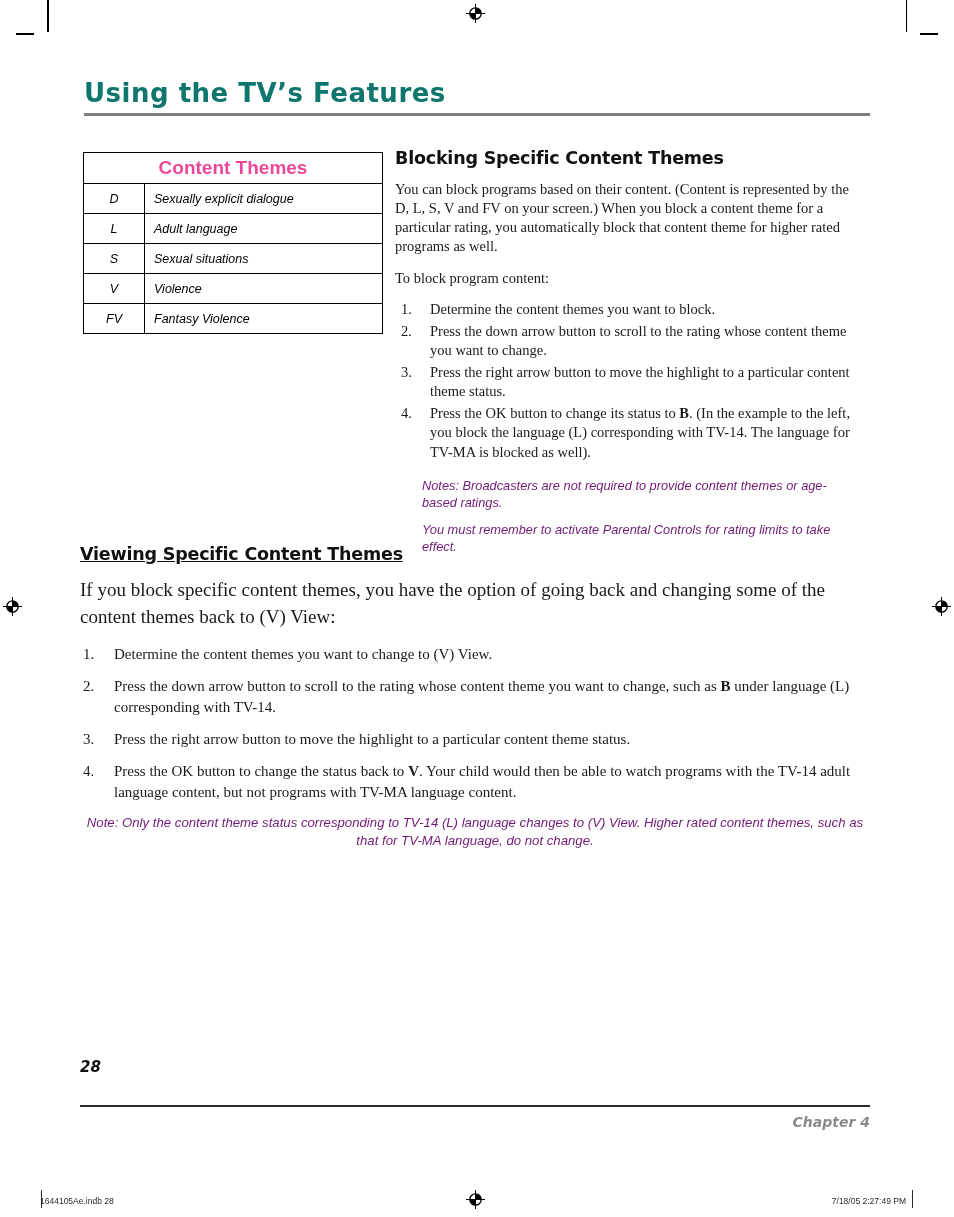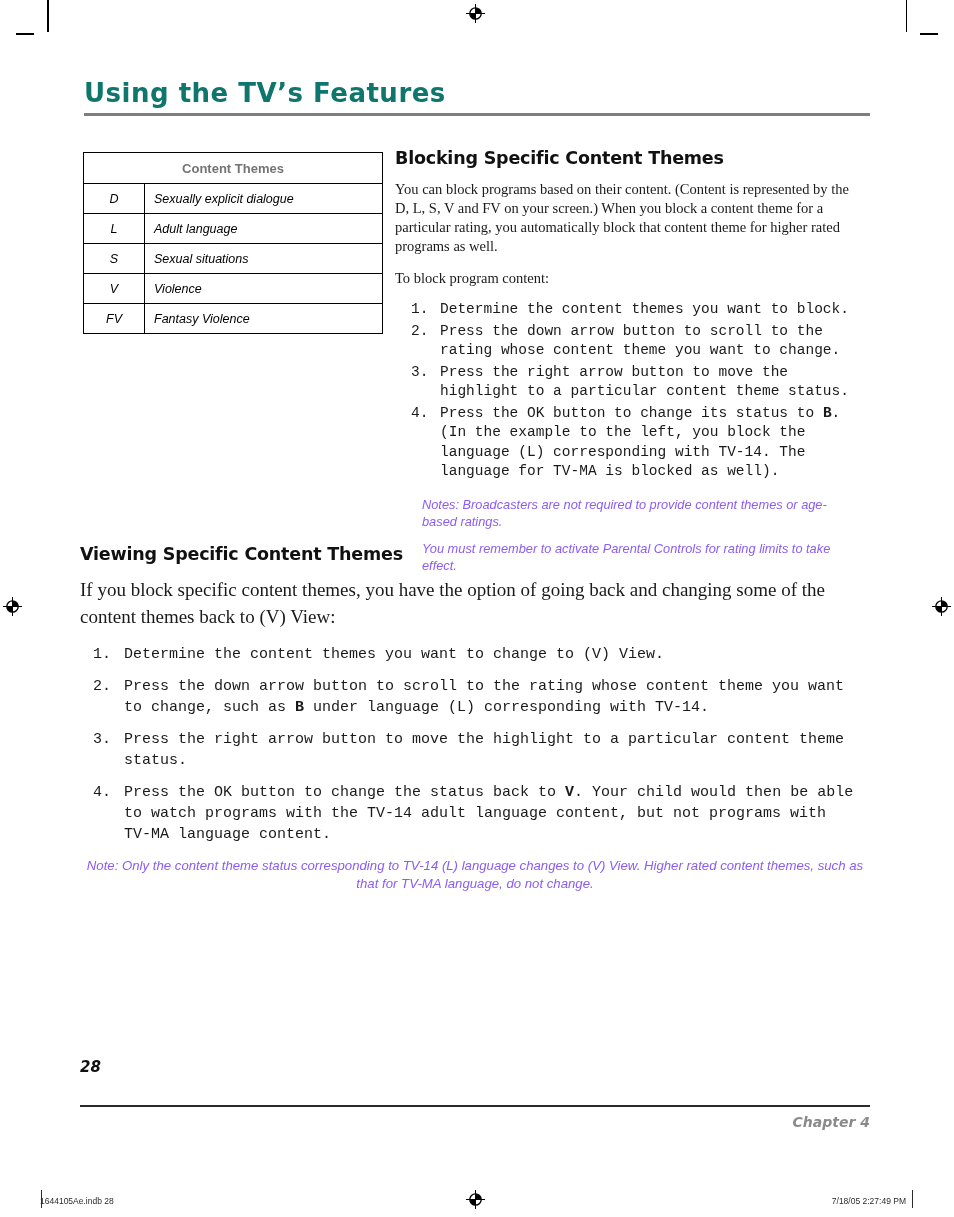--- a/index.html
+++ b/index.html
@@ -56,23 +56,23 @@
   }
   .themes-table td, .themes-table th {
     border: 1px solid #000;
     padding: 0;
     vertical-align: middle;
   }
   .themes-table th {
     height: 30px;
     font-family: "Liberation Sans", sans-serif;
     font-weight: bold;
-    font-size: 13px;
+    font-size: 19px;
     text-align: center;
-    color: #737373;
+    color: #ec4899;
   }
   .themes-table td.abbr {
     width: 60px;
     height: 29px;
     text-align: center;
     font-family: "Liberation Sans", sans-serif;
     font-style: italic;
     font-size: 12.5px;
     color: #000;
   }
@@ -99,25 +99,24 @@
     color: #111;
     letter-spacing: -0.2px;
   }
   p.body {
     margin: 0 0 12px 0;
     font-size: 14.5px;
     line-height: 1.32;
     color: #1a1a1a;
   }
   ol.steps {
-    margin: 12px;
+    margin: 2px;
     padding: 0;
     list-style: none;
     counter-reset: step;
-    font-family: Liberation Mono, monospace;
   }
   ol.steps > li {
     position: relative;
     padding-left: 33px;
     margin-bottom: 3px;
     font-size: 14.5px;
     line-height: 1.32;
     counter-increment: step;
   }
   ol.steps > li::before {
@@ -126,33 +125,33 @@
     left: 4px;
     top: 0;
   }
   .note {
     margin: 0;
     padding-left: 27px;
     font-family: "Liberation Sans", sans-serif;
     font-style: italic;
     font-size: 12.8px;
     line-height: 1.33;
-    color: #8b5cf6;
+    color: #701a75;
   }
   .note + .note { margin-top: 10px; }
   .notes-wrap { margin-top: 15px; }
 
   
   .section-full {
     position: absolute;
     left: 80px;
     top: 544px;
     width: 790px;
   }
-  .section-full h2.section-head { margin-bottom: 13px; }
+  .section-full h2.section-head { margin-bottom: 13px; text-decoration: underline; }
   .section-full p.body {
     font-size: 19px;
     line-height: 1.40;
     margin-bottom: 14px;
   }
   .section-full ol.steps > li {
     font-size: 15px;
     line-height: 1.40;
     margin-bottom: 11px;
     padding-left: 32px;

